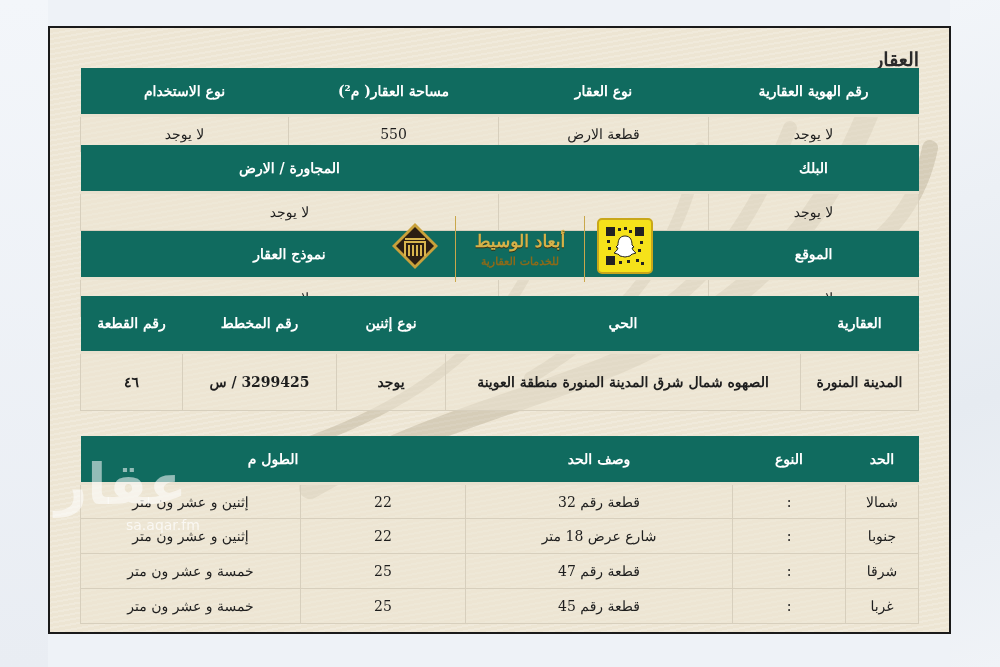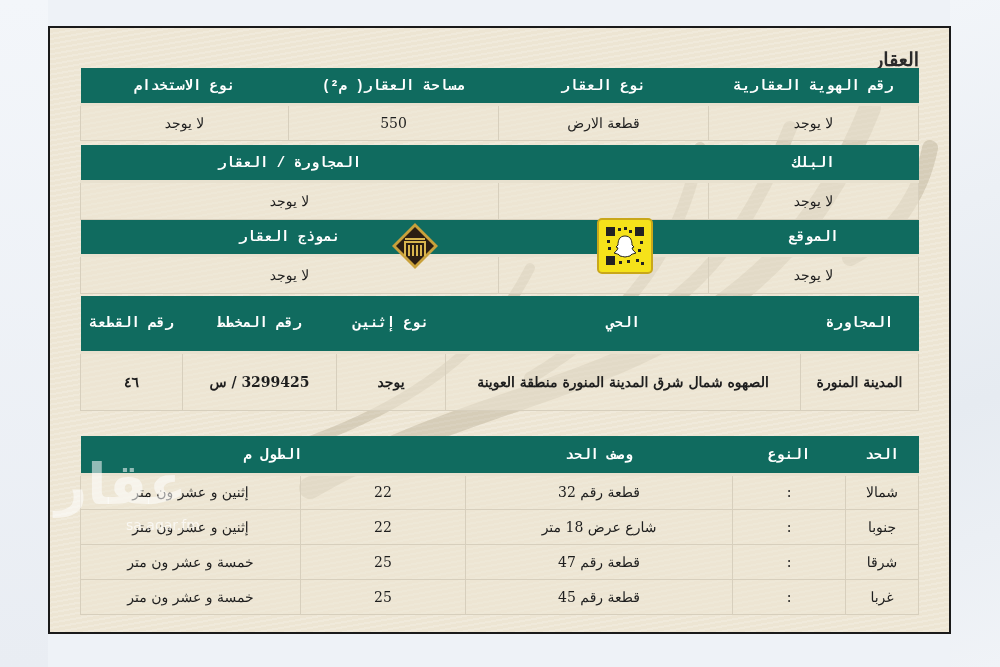--- a/index.html
+++ b/index.html
@@ -33,23 +33,22 @@
     position: absolute; right: 30px; top: 20px;
     font-size: 19px; font-weight: bold; color: #2a2a2a;
     direction: rtl;
   }
   table {
     position: absolute; border-collapse: collapse; direction: rtl;
     table-layout: fixed;
   }
   th {
     background: #106b5f; color: #ffffff; font-weight: bold;
-    font-size: 14px; text-align: center; padding: 4px 6px;
+    font-size: 14px; text-align: center; padding: 15px 6px;
     border-bottom: 3px solid #e8e1cf;
-    font-family: Liberation Mono, monospace;
   }
   td {
     font-size: 14px; color: #1e1e1e; text-align: center; padding: 0 6px;
     border: 1px solid #d7cfbd;
     background: rgba(237,229,211,0.55);
     margin-left: 24px;
   }
   .t1 { left: 30px; top: 40px; width: 838px; }
   .t1 th { height: 36px; }
   .t1 td { height: 36px; }
@@ -136,21 +135,21 @@
   <table class="t2">
     <colgroup>
         <col style="width:210px">
         <col style="width:210px">
         <col style="width:418px">
       </colgroup>
     <tbody>
         <tr>
       <th>البلك</th>
       <th></th>
-      <th>المجاورة / العقار</th>
+      <th>المجاورة / الارض</th>
     </tr>
     <tr>
       <td>لا يوجد</td>
       <td></td>
       <td>لا يوجد</td>
     </tr>
     <tr>
       <th>الموقع</th>
       <th></th>
       <th>نموذج العقار</th>
@@ -179,20 +178,24 @@
             <rect x="38" y="18" width="3" height="3"></rect>
           <rect x="36" y="26" width="3" height="3"></rect>
             <rect x="17" y="38" width="3" height="3"></rect>
             <rect x="25" y="37" width="3" height="3"></rect>
           <rect x="34" y="36" width="3" height="3"></rect>
             <rect x="39" y="39" width="3" height="3"></rect>
         </g>
         <path d="M23 13 C17 13,16 18,16 22 L14 24 L16 25 C15 28,13 29,12 30 C15 31,17 31,18 33 C20 33,21 34,23 34 C25 34,26 33,28 33 C29 31,31 31,34 30 C33 29,31 28,30 25 L32 24 L30 22 C30 18,29 13,23 13 Z" fill="#fff" stroke="#222" stroke-width="1"></path>
       </svg>
     </div>
+    <div class="brand">
+      <div class="brand-main">أبعاد الوسيط</div>
+      <div class="brand-sub">للخدمات العقارية</div>
+    </div>
     <svg class="diamond" viewBox="0 0 48 48">
       <polygon points="24,1 47,24 24,47 1,24" fill="#c9a13b"></polygon>
       <polygon points="24,5 43,24 24,43 5,24" fill="#2b1d12"></polygon>
       <g stroke="#d9b54e" stroke-width="2" fill="none">
         <path d="M14 34 V20 H34 V34"></path>
         <path d="M18 34 V23 M22 34 V23 M26 34 V23 M30 34 V23"></path>
         <path d="M14 17 H34"></path>
       </g>
     </svg>
   </div>
@@ -200,21 +203,21 @@
   <table class="t3">
     <colgroup>
         <col style="width:118px">
         <col style="width:355px">
         <col style="width:109px">
         <col style="width:154px">
         <col style="width:102px">
       </colgroup>
     <tbody>
         <tr>
-      <th>المجاورة</th>
+      <th>العقارية</th>
       <th>الحي</th>
       <th>نوع إثنين</th>
       <th>رقم المخطط</th>
       <th>رقم القطعة</th>
     </tr>
     <tr>
       <td>المدينة المنورة</td>
       <td>الصهوه شمال شرق المدينة المنورة منطقة العوينة</td>
       <td>يوجد</td>
       <td>3299425 / س</td>

